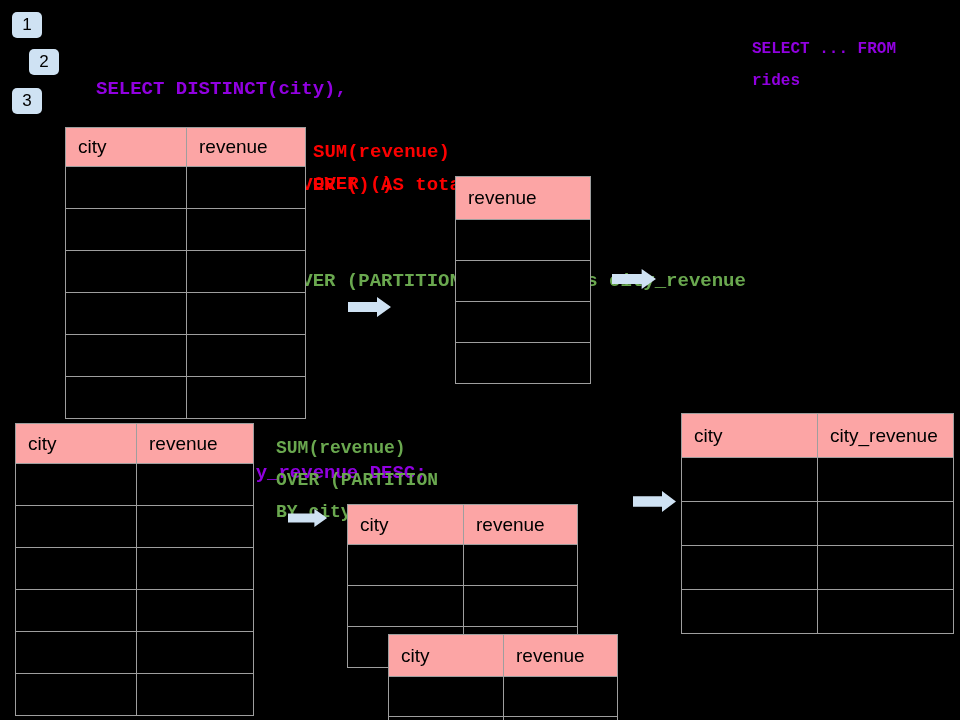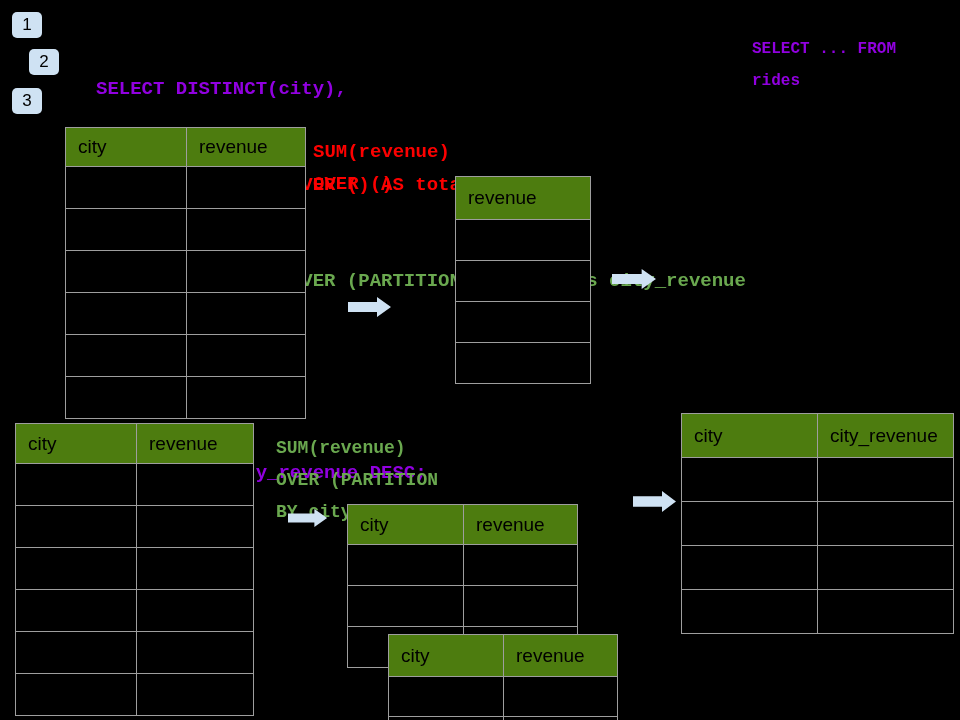--- a/index.html
+++ b/index.html
@@ -22,21 +22,21 @@
   .c-green{color:#6AA84F;}
   #code-main{left:96px;top:9px;font-size:19px;}
   #code-right{left:752px;top:33px;font-size:16px;}
   #label-red{left:313px;top:136px;font-size:19px;}
   #label-green{left:276px;top:432px;font-size:18px;}
 
   
   .tbl{position:absolute;}
   .tbl table{border-collapse:collapse;}
   .tbl th,.tbl td{border:1px solid #9E9E9E;padding:0;}
-  .tbl th{background:#4d7c0f;color:#000;font-weight:400;font-size:19px;
+  .tbl th{background:#fca5a5;color:#000;font-weight:400;font-size:19px;
           text-align:left;padding-left:12px;vertical-align:middle;}
   .tbl td{background:#000;}
   #t1{left:65px;top:127px;}
   #t1 th{height:38px;} #t1 td{height:41px;}
   #t1 th:nth-child(1){width:108px;} #t1 th:nth-child(2){width:106px;}
   #t2{left:455px;top:176px;}
   #t2 th{height:42px;} #t2 td{height:40px;}
   #t2 th:nth-child(1){width:122px;}
   #t3{left:15px;top:423px;}
   #t3 th{height:39px;} #t3 td{height:41px;}

